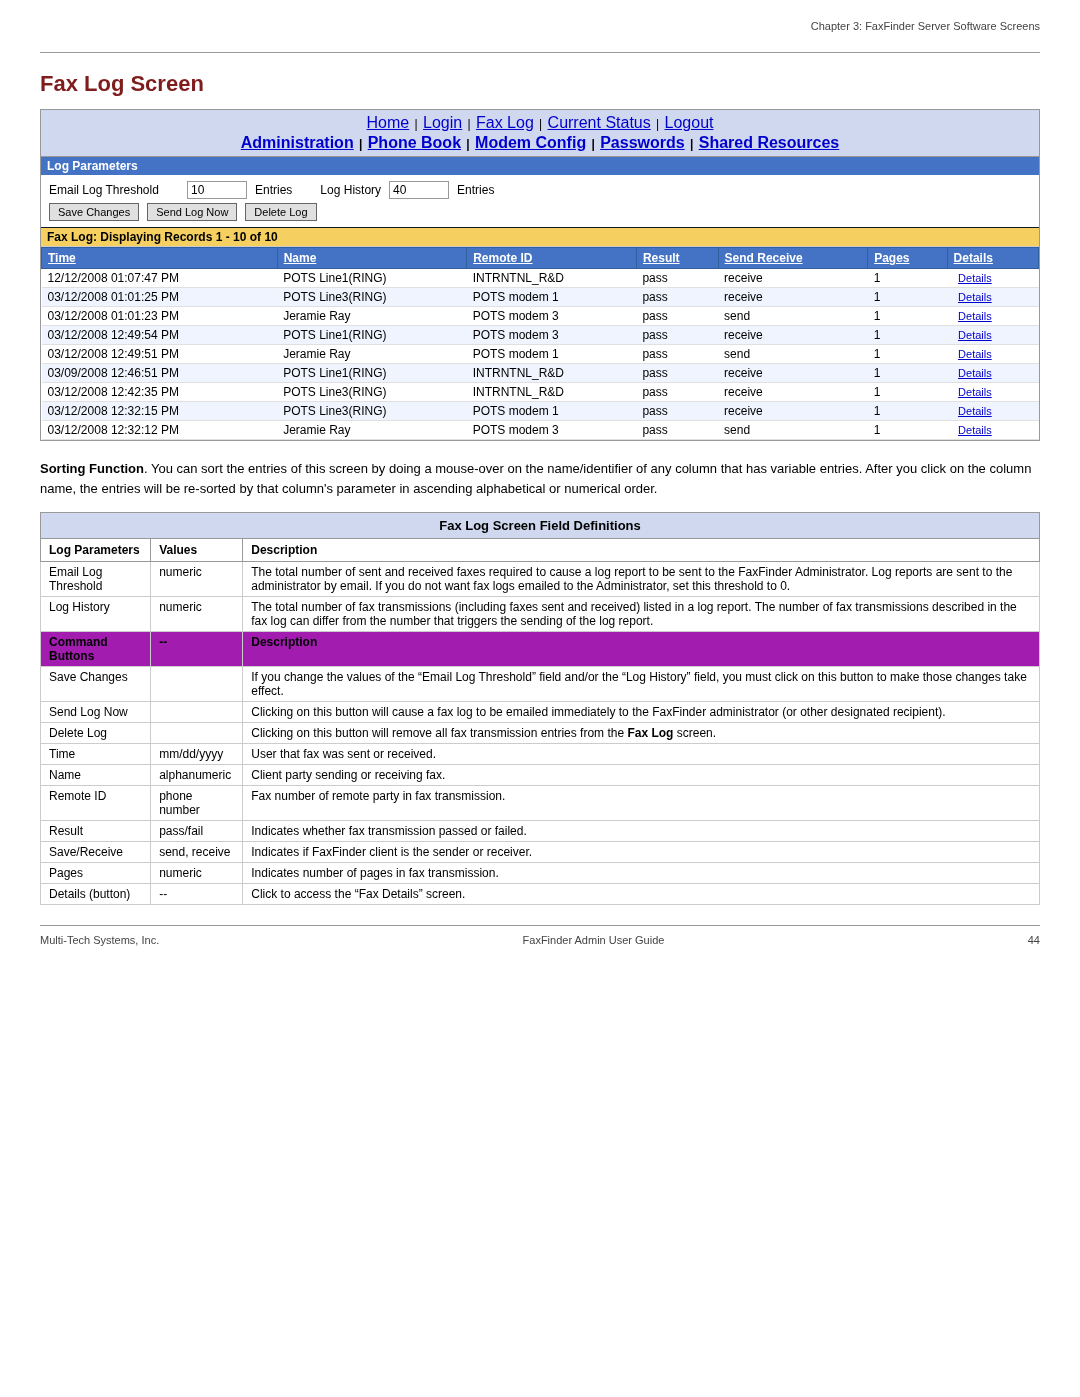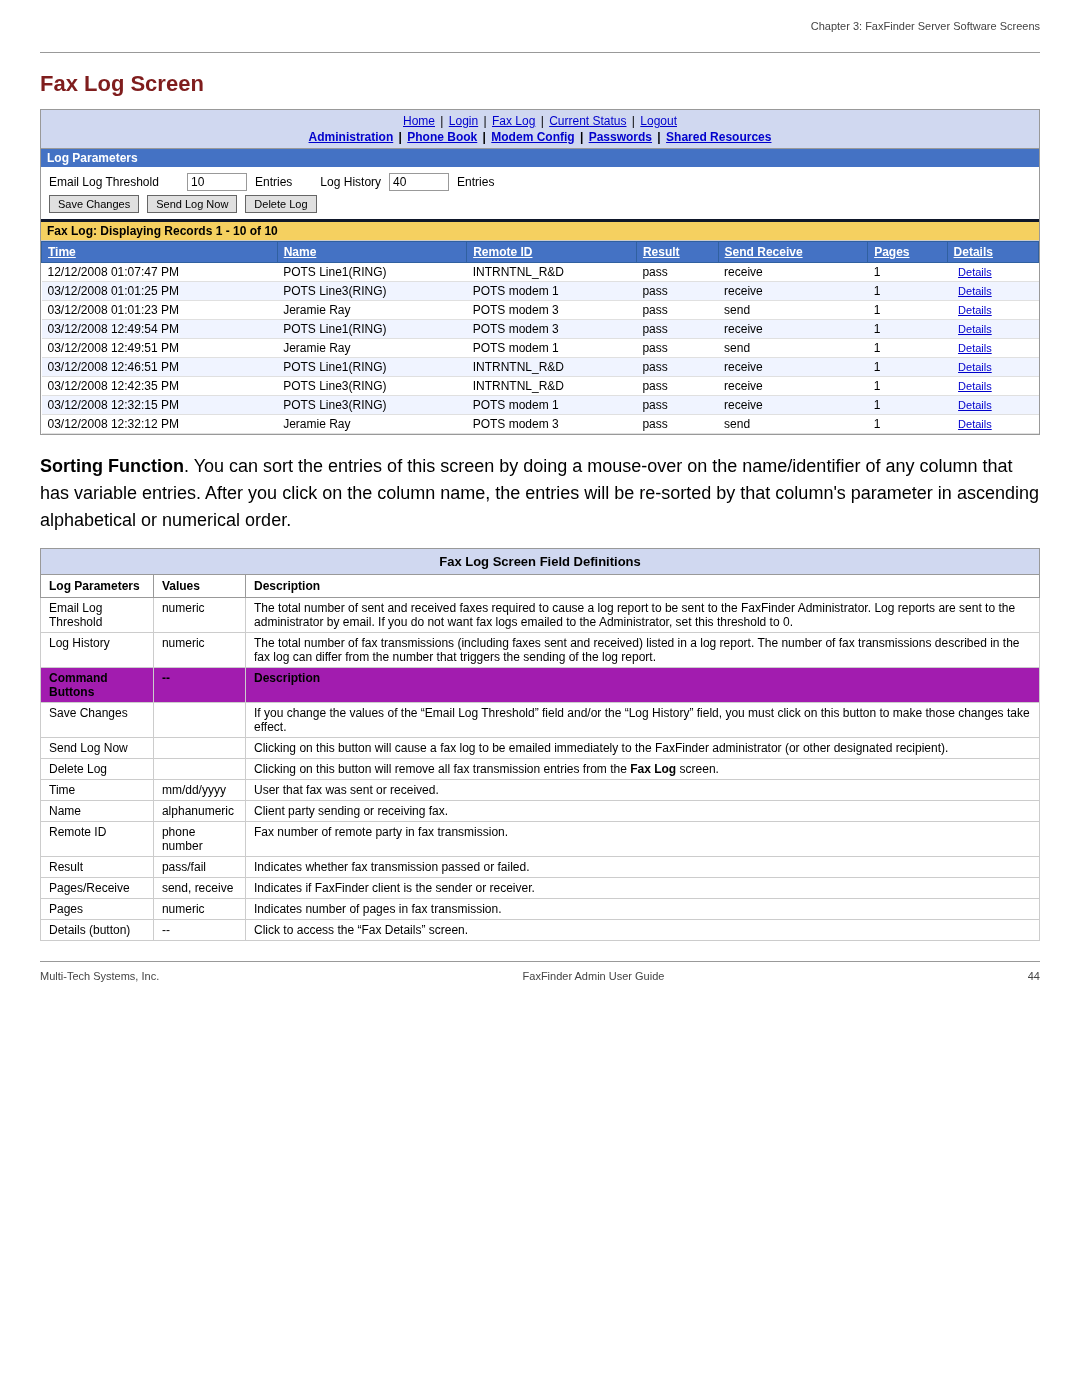--- a/index.html
+++ b/index.html
@@ -35,41 +35,41 @@
       text-align: center;
       border-bottom: 1px solid #999;
     }
     .nav-bar .nav-top {
       font-size: 12px;
       margin-bottom: 2px;
     }
     .nav-bar .nav-top a, .nav-bar .nav-bottom a {
       color: #00c;
       text-decoration: underline;
-      font-size: 12px;
+      font-size: 16px;
     }
     .nav-bar .nav-bottom {
       font-weight: bold;
       font-size: 12px;
     }
     .nav-sep {
       color: #000;
       margin: 0 2px;
     }
     .log-params-header {
       background: #4472c4;
       color: #fff;
       font-weight: bold;
       padding: 2px 6px;
       font-size: 12px;
     }
     .log-params-body {
       padding: 6px 8px;
       background: #fff;
-      border-bottom: 3px solid #0f172a;
+      border-bottom: 1px solid #0f172a;
     }
     .log-params-row {
       display: flex;
       align-items: center;
       gap: 8px;
       margin-bottom: 4px;
     }
     .log-params-row label {
       font-size: 12px;
       min-width: 130px;
@@ -136,21 +136,21 @@
       padding: 1px 5px;
       border: 1px solid #666;
       background: #e0e0e0;
       cursor: pointer;
       color: #00c;
       text-decoration: underline;
       background: none;
       border: none;
     }
     .sort-desc {
-      font-size: 18px;
+      font-size: 13px;
       margin-bottom: 14px;
       line-height: 1.5;
     }
     .sort-desc strong { font-weight: bold; }
     .field-defs-table {
       width: 100%;
       border-collapse: collapse;
       font-size: 12px;
       border: 1px solid #999;
       margin-bottom: 20px;
@@ -298,21 +298,21 @@
         <tr>
           <td>03/12/2008 12:49:51 PM</td>
           <td>Jeramie Ray</td>
           <td>POTS modem 1</td>
           <td>pass</td>
           <td>send</td>
           <td>1</td>
           <td><button class="details-btn">Details</button></td>
         </tr>
         <tr>
-          <td>03/12/2008 12:46:51 PM</td>
+          <td>03/09/2008 12:46:51 PM</td>
           <td>POTS Line1(RING)</td>
           <td>INTRNTNL_R&amp;D</td>
           <td>pass</td>
           <td>receive</td>
           <td>1</td>
           <td><button class="details-btn">Details</button></td>
         </tr>
         <tr>
           <td>03/12/2008 12:42:35 PM</td>
           <td>POTS Line3(RING)</td>
@@ -402,21 +402,21 @@
         <td>Remote ID</td>
         <td>phone number</td>
         <td>Fax number of remote party in fax transmission.</td>
       </tr>
       <tr>
         <td>Result</td>
         <td>pass/fail</td>
         <td>Indicates whether fax transmission passed or failed.</td>
       </tr>
       <tr>
-        <td>Pages/Receive</td>
+        <td>Save/Receive</td>
         <td>send, receive</td>
         <td>Indicates if FaxFinder client is the sender or receiver.</td>
       </tr>
       <tr>
         <td>Pages</td>
         <td>numeric</td>
         <td>Indicates number of pages in fax transmission.</td>
       </tr>
       <tr>
         <td>Details  (button)</td>

